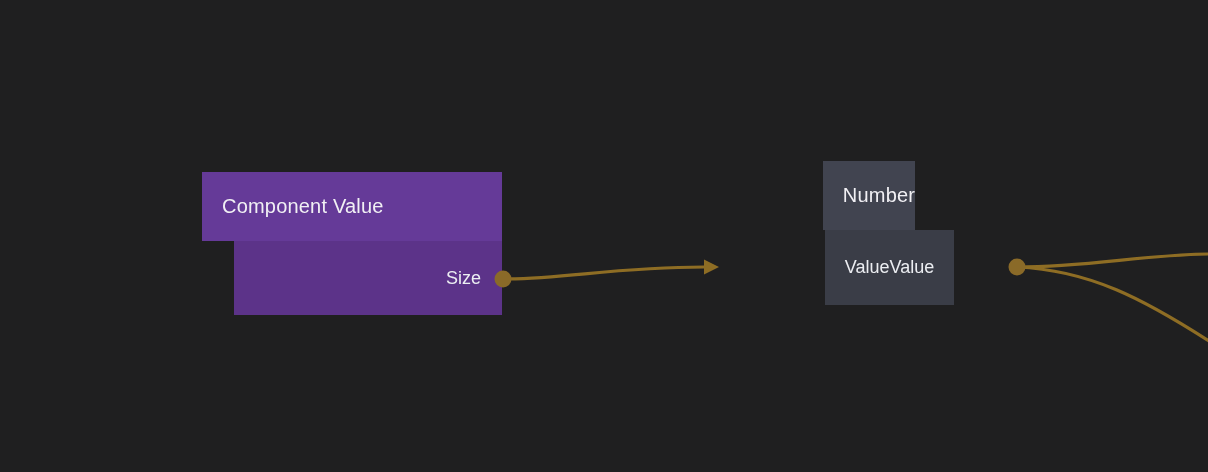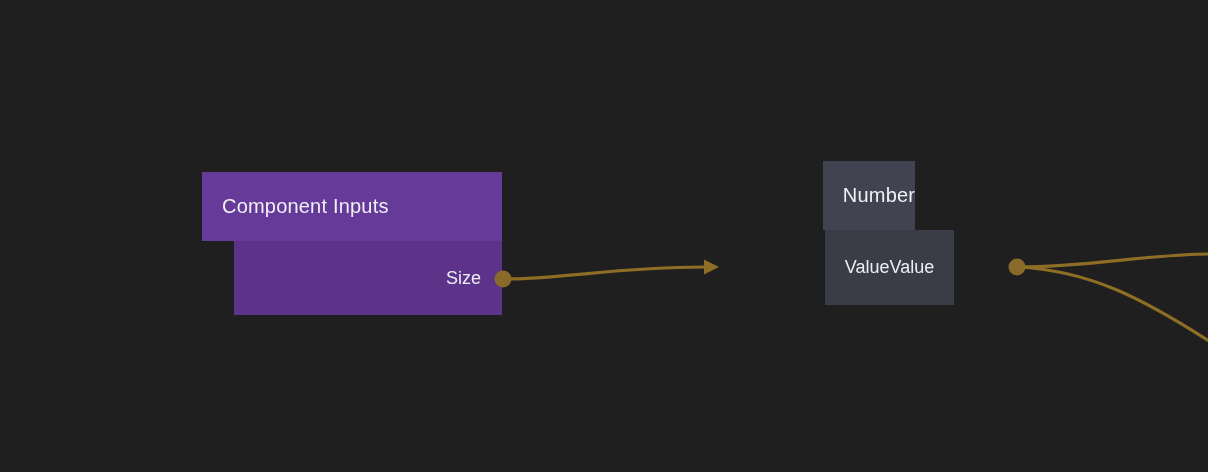--- a/index.html
+++ b/index.html
@@ -61,21 +61,21 @@
     pointer-events: none;
   }
 </style>
 </head>
 <body>
 
 <div class="canvas">
 
   <div class="node" id="node-component-inputs">
     <div class="node-header" style="background-color: rgb(101, 58, 152);">
-      <span class="node-title">Component Inputs</span>
+      <span class="node-title">Component Value</span>
     </div>
     <div class="node-body" style="background-color: rgb(92, 51, 137); margin-left: 32px;">
       <div class="port-row">
         <span class="port-label">Size</span>
       </div>
     </div>
   </div>
 
   <div class="node" id="node-number">
     <div class="node-header" style="background-color: rgb(65, 68, 80);">

